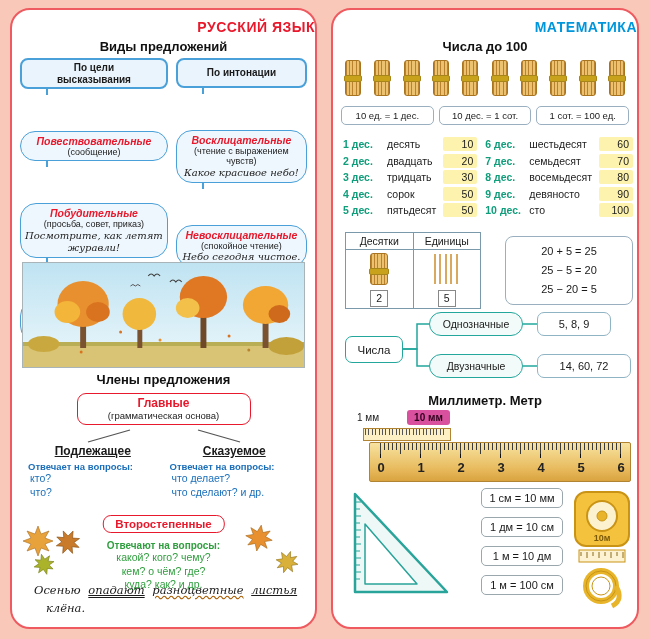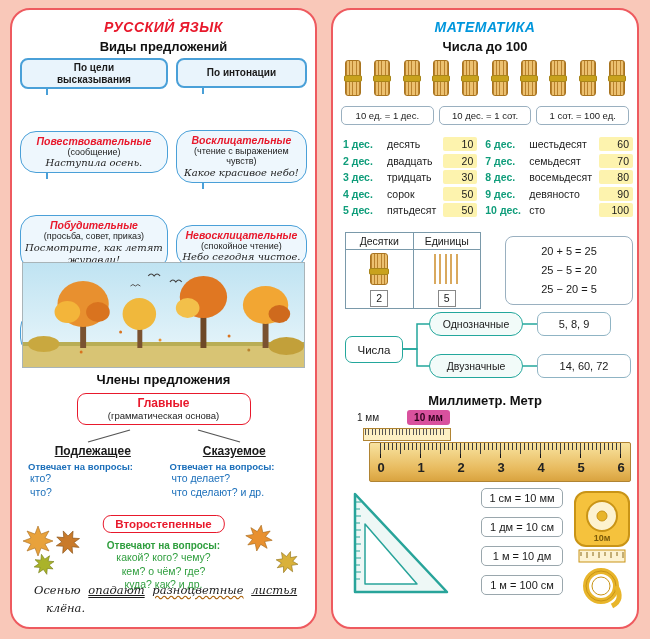--- a/index.html
+++ b/index.html
@@ -13,21 +13,21 @@
   .poster{position:relative;width:650px;height:639px;}
   .panel{
     position:absolute;top:8px;height:621px;
     background:#fff;border:2.5px solid #ee5a5f;border-radius:20px;
     overflow:hidden;box-sizing:border-box;
   }
   .panel.left{left:10px;width:307px;}
   .panel.right{left:331px;width:308px;}
 
   
-  .ttl{position:absolute;left:0;right:0;text-align:center;font-weight:bold;font-size:14px;letter-spacing:.5px;font-style:italic;}
+  .ttl{position:absolute;left:0;right:0;text-align:right;font-weight:bold;font-size:14px;letter-spacing:.5px;}
   .sub{position:absolute;left:0;right:0;text-align:center;font-weight:bold;font-size:13px;color:#111;}
 
   
   .columns{position:absolute;top:48px;left:8px;right:8px;display:flex;gap:8px;}
   .type-col{display:flex;flex-direction:column;align-items:stretch;}
   .type-col.c1{width:53%;}
   .type-col.c2{width:47%;}
   .hdr-box{
     min-height:30px;border:2px solid #4aa0d8;border-radius:8px;background:#e9f4fc;
     display:flex;align-items:center;justify-content:center;text-align:center;
@@ -164,21 +164,20 @@
     <div class="ttl" style="top:9px;color:#e8192c;">РУССКИЙ  ЯЗЫК</div>
     <div class="sub" style="top:29px;">Виды  предложений</div>
 
     <div class="columns">
       <div class="type-col c1">
         <div class="hdr-box">По  цели высказывания</div>
         <div class="conn"></div>
         <div class="type-box">
           <div class="tname">Повествовательные</div>
           <div class="tdesc">(сообщение)</div>
-          <div class="tex">Наступила  осень.</div>
         </div>
         <div class="conn"></div>
         <div class="type-box">
           <div class="tname">Побудительные</div>
           <div class="tdesc">(просьба,  совет, приказ)</div>
           <div class="tex">Посмотрите,  как летят  журавли!</div>
         </div>
         <div class="conn"></div>
         <div class="type-box">
           <div class="tname">Вопросительные</div>

